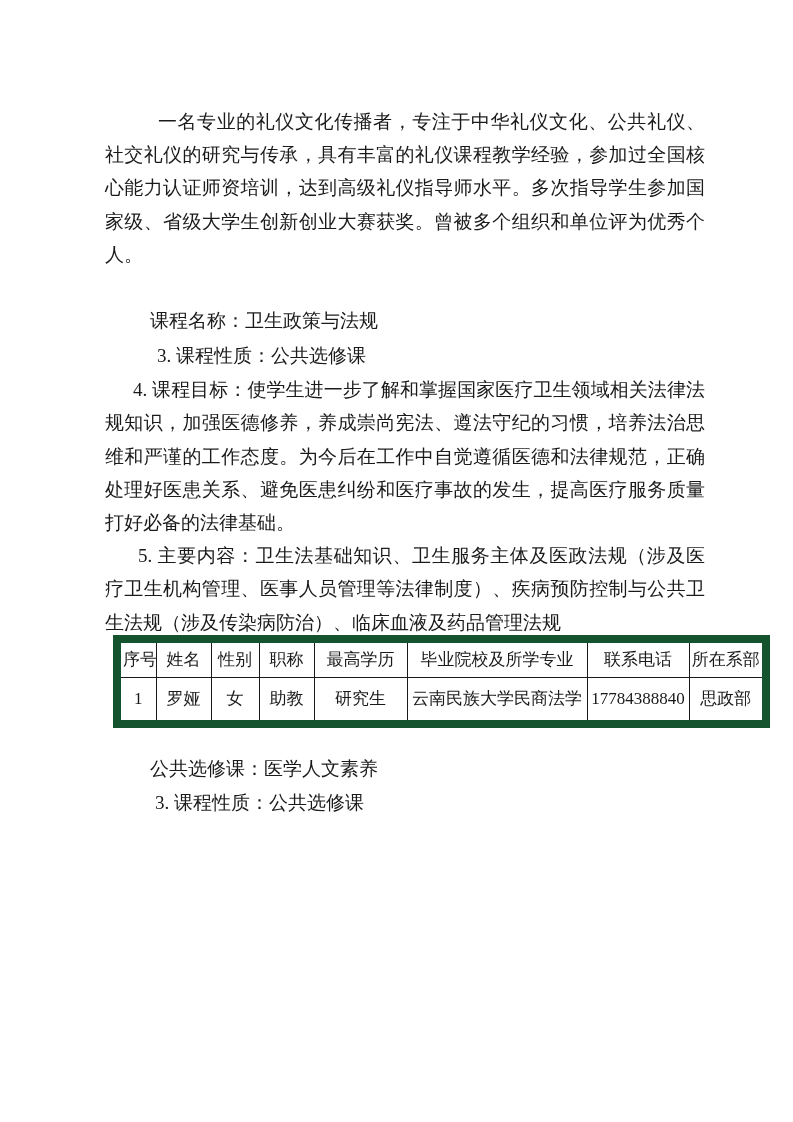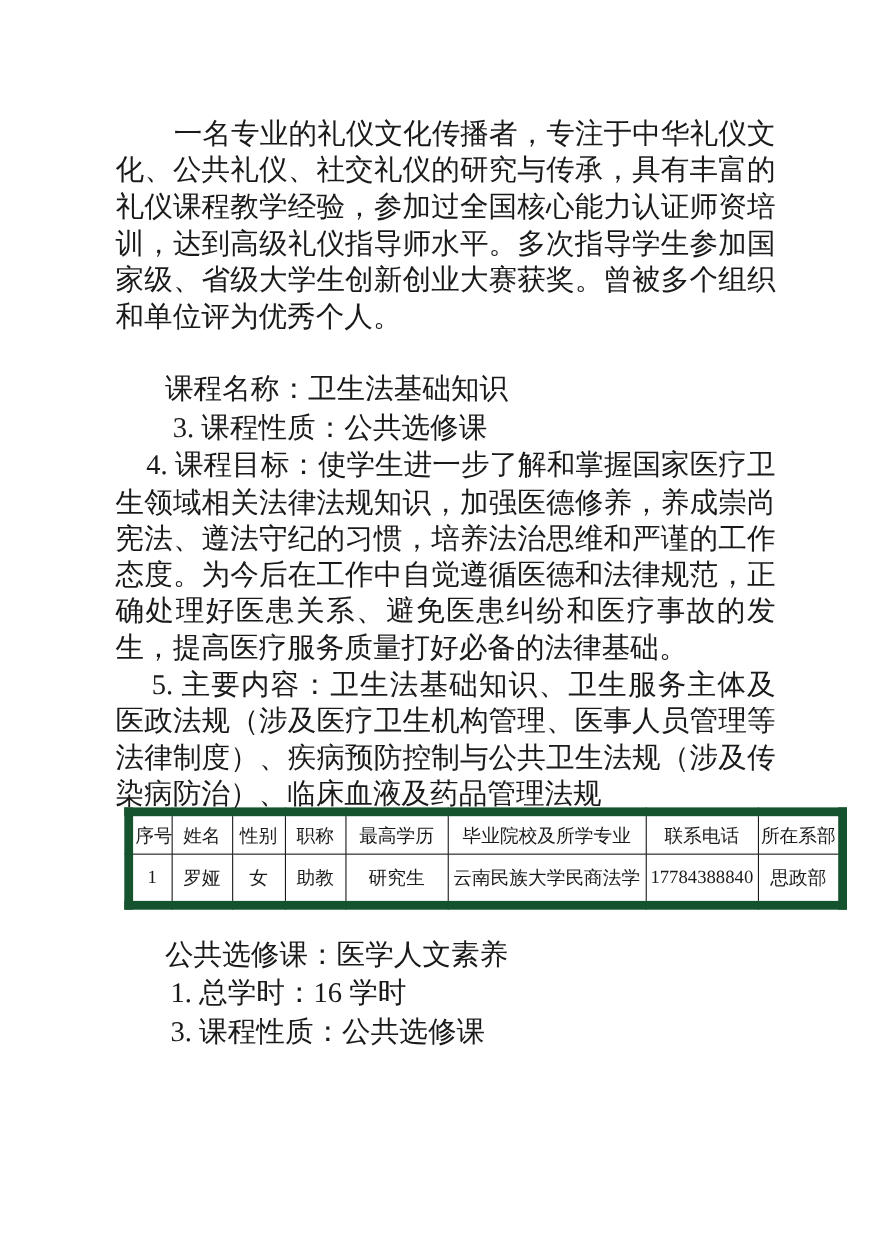--- a/index.html
+++ b/index.html
@@ -9,21 +9,21 @@
     height: 1122px;
     background: #ffffff;
     box-sizing: border-box;
     padding: 105px 88px 0 105px;
     font-family: "Liberation Serif", "DejaVu Serif", serif;
     color: #1a1a1a;
     overflow: hidden;
   }
   .para {
     margin: 0;
-    font-size: 26px;
+    font-size: 19px;
     line-height: 33.2px;
     text-align: justify;
     word-break: normal;
   }
   .para.single { line-height: 34.6px; text-align: left; }
   .blank-line { height: 33px; }
 
   
   .ind-intro  { text-indent: 53px; }
   .ind-title  { text-indent: 45px; }
@@ -58,21 +58,21 @@
 </style>
 </head>
 <body>
 
 <div class="page">
 
   <p class="para ind-intro">一名专业的礼仪文化传播者，专注于中华礼仪文化、公共礼仪、社交礼仪的研究与传承，具有丰富的礼仪课程教学经验，参加过全国核心能力认证师资培训，达到高级礼仪指导师水平。多次指导学生参加国家级、省级大学生创新创业大赛获奖。曾被多个组织和单位评为优秀个人。</p>
 
   <div class="blank-line"></div>
 
-  <p class="para single ind-title">课程名称：卫生法基础知识</p>
+  <p class="para single ind-title">课程名称：卫生政策与法规</p>
   <p class="para single ind-item">3. 课程性质：公共选修课</p>
   <p class="para ind-item4">4. 课程目标：使学生进一步了解和掌握国家医疗卫生领域相关法律法规知识，加强医德修养，养成崇尚宪法、遵法守纪的习惯，培养法治思维和严谨的工作态度。为今后在工作中自觉遵循医德和法律规范，正确处理好医患关系、避免医患纠纷和医疗事故的发生，提高医疗服务质量打好必备的法律基础。</p>
   <p class="para ind-item5">5. 主要内容：卫生法基础知识、卫生服务主体及医政法规（涉及医疗卫生机构管理、医事人员管理等法律制度）、疾病预防控制与公共卫生法规（涉及传染病防治）、临床血液及药品管理法规</p>
 
   <table class="teacher">
     <colgroup>
       <col style="width:39px">
         <col style="width:55px">
         <col style="width:48px">
         <col style="width:55px">
@@ -101,16 +101,15 @@
         <td>助教</td>
         <td>研究生</td>
         <td>云南民族大学民商法学</td>
         <td>17784388840</td>
         <td>思政部</td>
       </tr>
     </tbody>
   </table>
 
   <p class="para single ind-title course2-title">公共选修课：医学人文素养</p>
-  <p class="para single ind-c2item">1. 总学时：16 学时</p>
   <p class="para single ind-c2item">3. 课程性质：公共选修课</p>
 
 </div>
 
 </body></html>

